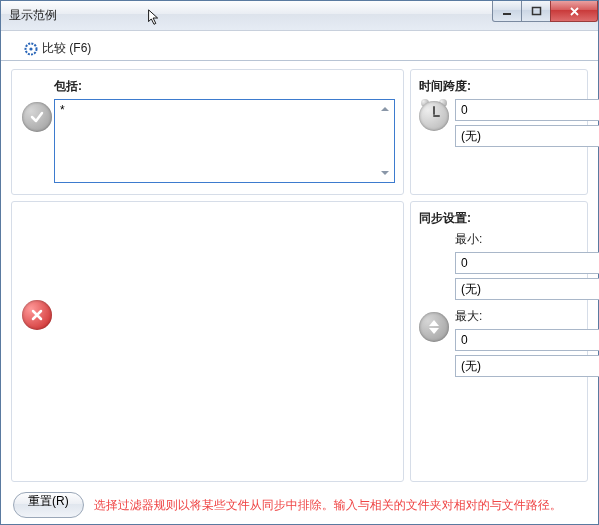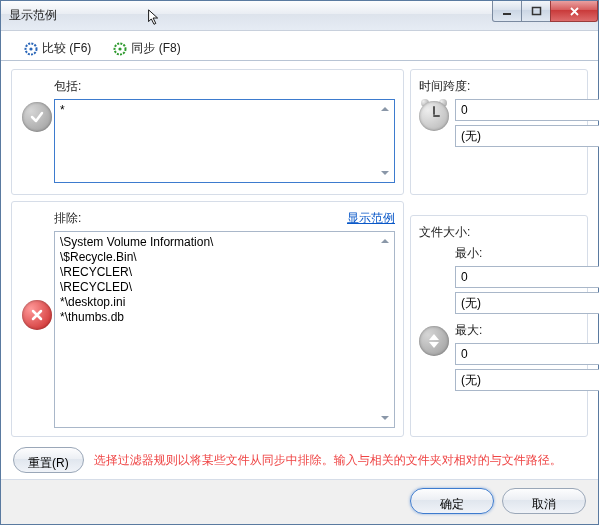--- a/index.html
+++ b/index.html
@@ -13,24 +13,24 @@
 .winbtn.min{border-radius:0 0 0 3px}
 .winbtn.close{width:48px;background:linear-gradient(#e9a0a0,#d65c5c 45%,#c93a3a 46%,#dd6b6b);border-color:#9a3b3b;border-radius:0 0 3px 0}
 .winbtn svg{width:11px;height:11px}
 .client{flex:1;display:flex;flex-direction:column;background:#fff}
 .tabs{display:flex;align-items:flex-end;height:30px;padding:6px 8px 0 12px;background:#fff;border-bottom:1px solid #b8c4d4}
 .tab{height:24px;padding:0 10px;display:flex;align-items:center;gap:4px;border:1px solid transparent;border-bottom:none;border-radius:3px 3px 0 0;color:#222;cursor:default}
 .tab.active{background:#fff;border-color:#b8c4d4;position:relative;top:1px}
 .tab .ico{width:14px;height:14px;display:flex;align-items:center;justify-content:center}
 .content{flex:1;display:flex;gap:6px;padding:8px 10px 4px 10px}
 .left-col{flex:1;display:flex;flex-direction:column;gap:6px}
-.right-col{width:178px;display:flex;flex-direction:column;gap:20px}
+.right-col{width:178px;display:flex;flex-direction:column;gap:6px}
 .groupbox{border:1px solid #d6dde8;border-radius:3px;padding:8px;background:#fff}
 .lbl{color:#222;margin-bottom:4px;display:block}
-.hdr-bold{font-weight:normal}
+.hdr-bold{font-weight:bold}
 .row-head{display:flex;justify-content:space-between;align-items:center;margin-bottom:4px}
 .link{color:#0a58c8;text-decoration:underline;cursor:pointer}
 .txtwrap{position:relative;border:1px solid #a9b7c9;background:#fff}
 .txtwrap.focus{border-color:#3d7bce}
 .txt{width:100%;height:100%;border:none;outline:none;resize:none;padding:3px 18px 3px 5px;font-family:Tahoma,sans-serif;font-size:12px;line-height:15px;white-space:pre;overflow:auto}
 .scrollhint{position:absolute;right:2px;top:2px;bottom:2px;width:14px;display:flex;flex-direction:column;justify-content:space-between;pointer-events:none}
 .scrollhint .arr{width:14px;height:14px;display:flex;align-items:center;justify-content:center;color:#8a97a8}
 .sideicon{width:34px;display:flex;align-items:flex-start;justify-content:center;padding-top:24px}
 .circ{width:30px;height:30px;border-radius:50%;display:flex;align-items:center;justify-content:center}
 .circ.ok{background:radial-gradient(circle at 30% 30%,#d6d6d6,#9a9a9a);box-shadow:inset 0 0 3px rgba(0,0,0,.4)}
@@ -45,21 +45,21 @@
 .bell.l{top:0;left:2px}.bell.r{top:0;right:2px}
 .spin-row{display:flex;align-items:stretch;height:22px;margin-bottom:4px}
 .spin-input{flex:1;border:1px solid #a9b7c9;border-right:none;padding:0 5px;background:#fff;outline:none}
 .combo{display:flex;height:22px;border:1px solid #a9b7c9;background:#fff}
 .combo-val{flex:1;padding:0 5px;display:flex;align-items:center}
 .include-area{display:flex}
 .include-area .body{flex:1}
 .exclude-area{display:flex}
 .exclude-area .body{flex:1}
 .bottom-strip{padding:6px 12px;display:flex;align-items:center;gap:10px}
-.btn{height:26px;padding:0 14px;border:1px solid #9aa7b8;background:linear-gradient(#fdfdfe,#eceff4 45%,#e0e6ee 46%,#f0f3f8);border-radius:13px;cursor:default;display:flex;align-items:flex-end}
+.btn{height:26px;padding:0 14px;border:1px solid #9aa7b8;background:linear-gradient(#fdfdfe,#eceff4 45%,#e0e6ee 46%,#f0f3f8);border-radius:13px;cursor:default;display:flex;align-items:flex-start}
 .hint{color:#ef4444;flex:1}
 .dlg-btns{padding:8px 12px 10px 12px;display:flex;justify-content:flex-end;gap:8px;background:#f0f0f0;border-top:1px solid #d6dde8}
 .dlg-btns .btn{min-width:84px;justify-content:center}
 .dlg-btns .btn.primary{border-color:#3d7bce;box-shadow:0 0 3px rgba(61,123,206,.6)}
 .tri{width:0;height:0;border-left:4px solid transparent;border-right:4px solid transparent}
 .tri.up{border-bottom:4px solid currentColor}
 .tri.dn{border-top:4px solid currentColor}
 .updn{display:flex;flex-direction:column;gap:2px;align-items:center}
 </style>
 </head>
@@ -96,29 +96,20 @@
     <div class="tabs">
       <div class="tab">
         <span class="ico">
             <svg viewBox="0 0 14 14">
               <circle cx="7" cy="7" r="5.5" fill="none" stroke="#2a66b8" stroke-width="2" stroke-dasharray="2 1.2"></circle>
               <circle cx="7" cy="7" r="1.6" fill="#2a66b8"></circle>
             </svg>
           </span>
         <span>比较 (F6)</span>
       </div>
-      <div class="tab">
-        <span class="ico">
-            <svg viewBox="0 0 14 14">
-              <circle cx="7" cy="7" r="5.5" fill="none" stroke="#2f9a2f" stroke-width="2" stroke-dasharray="2 1.2"></circle>
-              <circle cx="7" cy="7" r="1.6" fill="#2f9a2f"></circle>
-            </svg>
-          </span>
-        <span>同步 (F8)</span>
-      </div>
     </div>
 
     <div class="content">
 
       <div class="left-col">
 
         <div class="groupbox include-area" style="height:126px">
           <div class="sideicon">
             <div class="circ ok">
               <svg width="16" height="16" viewBox="0 0 16 16">
@@ -143,42 +134,20 @@
         </div>
 
         <div class="groupbox exclude-area" style="flex:1">
           <div class="sideicon" style="padding-top:90px">
             <div class="circ err">
               <svg width="14" height="14" viewBox="0 0 14 14">
                   <path d="M3 3 L11 11 M11 3 L3 11" stroke="#fff" stroke-width="2.5" stroke-linecap="round"></path>
                 </svg>
             </div>
           </div>
-          <div class="body" style="display:flex;flex-direction:column">
-            <div class="row-head">
-              <span class="lbl hdr-bold" style="margin:0">排除:</span>
-              <a class="link">显示范例</a>
-            </div>
-            <div class="txtwrap" style="flex:1">
-              <textarea class="txt" style="">\System Volume Information\
-\$Recycle.Bin\
-\RECYCLER\
-\RECYCLED\
-*\desktop.ini
-*\thumbs.db</textarea>
-              <div class="scrollhint">
-                <span class="arr">
-                    <span class="tri up"></span>
-                  </span>
-                <span class="arr">
-                    <span class="tri dn"></span>
-                  </span>
-              </div>
-            </div>
-          </div>
         </div>
 
       </div>
 
       <div class="right-col">
 
         <div class="groupbox" style="height:126px">
           <span class="lbl hdr-bold">时间跨度:</span>
           <div style="display:flex;gap:6px;align-items:flex-start">
             <div class="bells">
@@ -193,21 +162,21 @@
               </div>
               <div class="combo">
                 <span class="combo-val">(无)</span>
 
               </div>
             </div>
           </div>
         </div>
 
         <div class="groupbox" style="flex:1">
-          <span class="lbl hdr-bold">文件大小:</span>
+          <span class="lbl hdr-bold">同步设置:</span>
           <div style="display:flex;gap:6px;align-items:center">
             <div style="width:34px;display:flex;justify-content:center;padding-top:46px">
               <div class="circ err2">
                 <div class="updn">
                   <span class="tri up" style="color:#fff;border-left-width:5px;border-right-width:5px;border-bottom-width:6px"></span>
                   <span class="tri dn" style="color:#fff;border-left-width:5px;border-right-width:5px;border-top-width:6px"></span>
                 </div>
               </div>
             </div>
             <div style="flex:1">
@@ -236,23 +205,15 @@
       </div>
     </div>
 
     <div class="bottom-strip">
       <button class="btn">
           <span>重置(R)</span>
         </button>
       <span class="hint">选择过滤器规则以将某些文件从同步中排除。输入与相关的文件夹对相对的与文件路径。</span>
     </div>
 
-    <div class="dlg-btns">
-      <button class="btn primary">
-          <span>确定</span>
-        </button>
-      <button class="btn">
-          <span>取消</span>
-        </button>
-    </div>
 
   </div>
 </div>
 
 </body></html>

